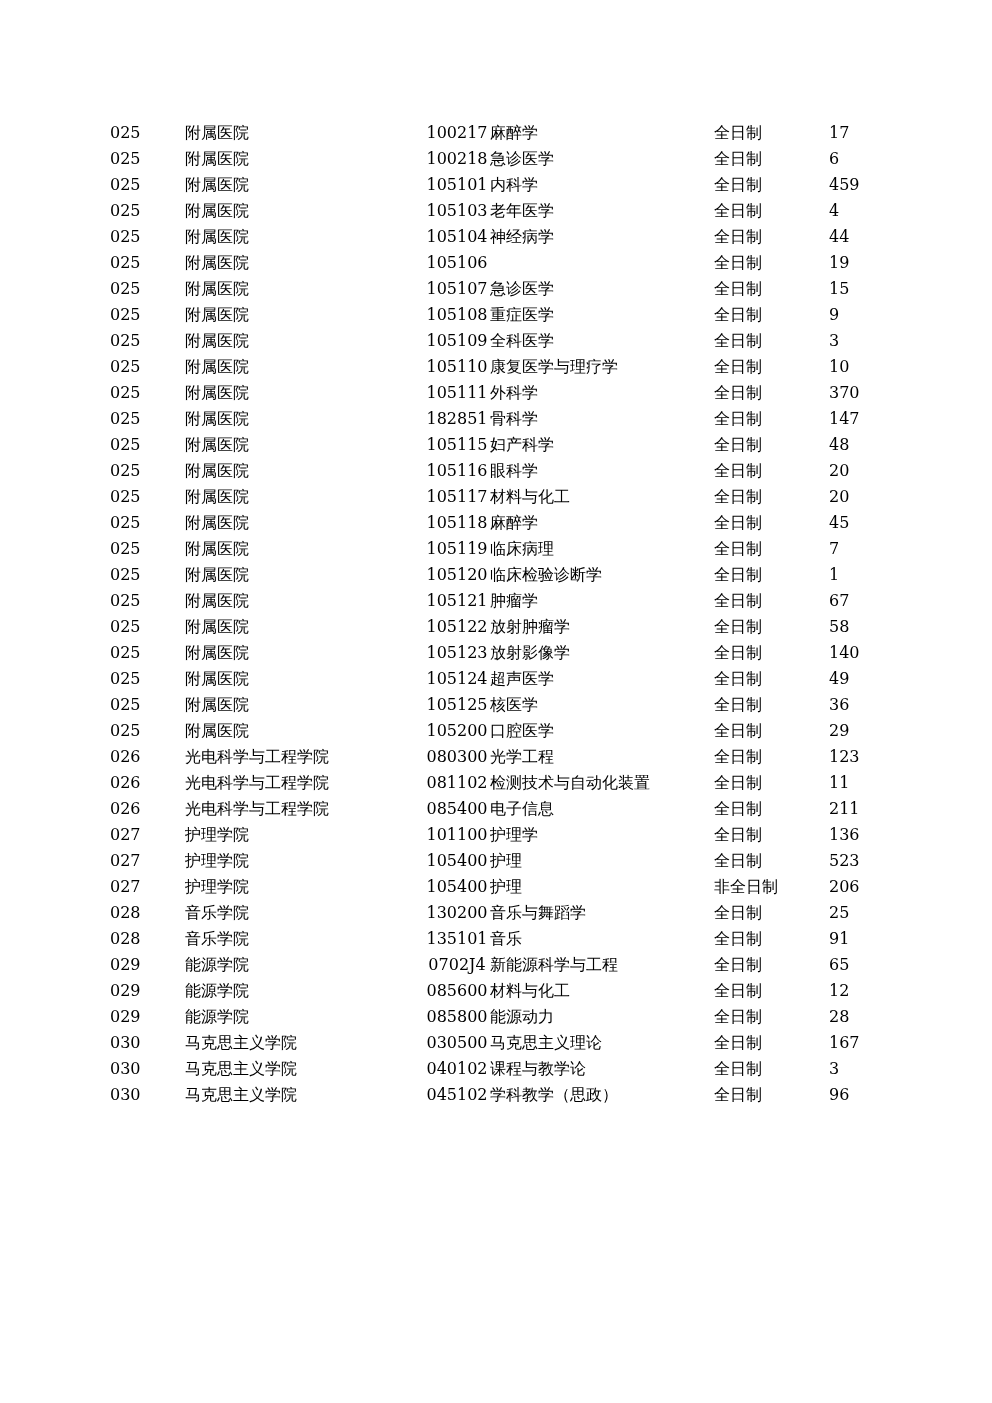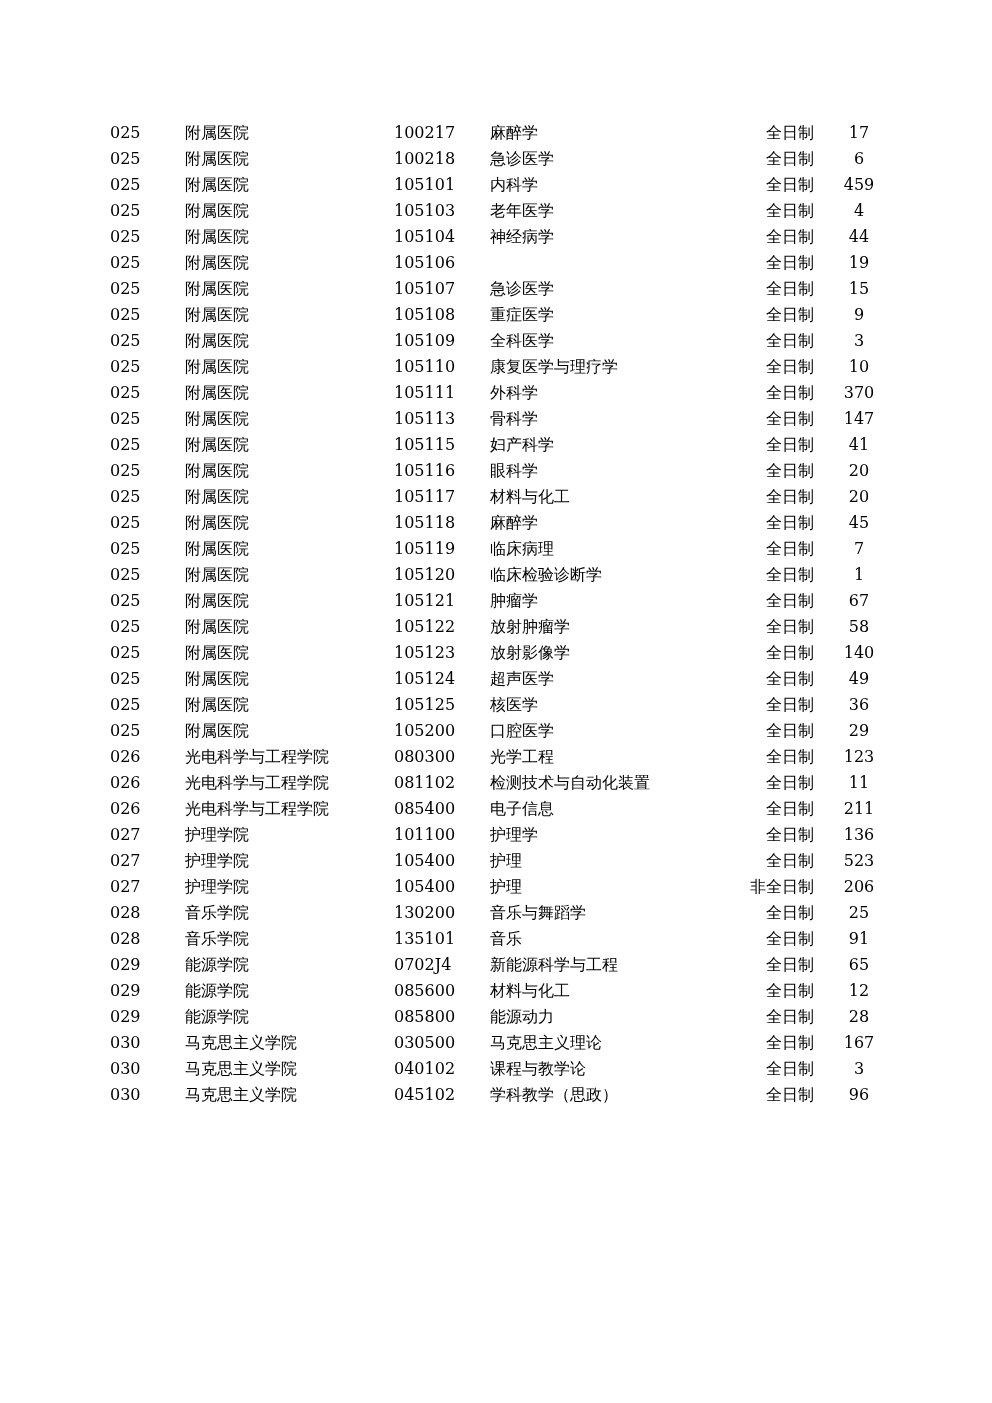--- a/index.html
+++ b/index.html
@@ -3,24 +3,24 @@
   <meta charset="utf-8">
   <style>
     html, body { margin: 0; padding: 0; background: #ffffff; }
     body { width: 992px; height: 1403px; position: relative; overflow: hidden;
            font-family: "DejaVu Serif", "Liberation Serif", serif; color: #000; }
     #table { position: absolute; left: 0; top: 120px; width: 992px; }
     .row { position: relative; height: 26px; font-size: 16px; line-height: 26px; }
     .row span { position: absolute; top: 0; white-space: nowrap; }
     .c1 { left: 110px; }
     .c2 { left: 185px; width: 200px; }
-    .c3 { left: 394px; width: 100px; text-align: left; }
+    .c3 { left: 407px; width: 100px; text-align: center; }
     .c4 { left: 490px; width: 240px; text-align: left; }
-    .c5 { left: 714px; width: 100px; text-align: right; }
-    .c6 { left: 829px; width: 60px; text-align: center; }
+    .c5 { left: 714px; width: 100px; text-align: left; }
+    .c6 { left: 829px; width: 60px; text-align: left; }
   </style>
 </head>
 <body>
 
 <div id="table">
     <div class="row">
       <span class="c1">025</span>
       <span class="c2">附属医院</span>
       <span class="c3">100217</span>
       <span class="c4">麻醉学</span>
@@ -102,32 +102,32 @@
       <span class="c1">025</span>
       <span class="c2">附属医院</span>
       <span class="c3">105111</span>
       <span class="c4">外科学</span>
       <span class="c5">全日制</span>
       <span class="c6">370</span>
     </div>
     <div class="row">
       <span class="c1">025</span>
       <span class="c2">附属医院</span>
-      <span class="c3">105113</span>
+      <span class="c3">182851</span>
       <span class="c4">骨科学</span>
       <span class="c5">全日制</span>
       <span class="c6">147</span>
     </div>
     <div class="row">
       <span class="c1">025</span>
       <span class="c2">附属医院</span>
       <span class="c3">105115</span>
       <span class="c4">妇产科学</span>
       <span class="c5">全日制</span>
-      <span class="c6">41</span>
+      <span class="c6">48</span>
     </div>
     <div class="row">
       <span class="c1">025</span>
       <span class="c2">附属医院</span>
       <span class="c3">105116</span>
       <span class="c4">眼科学</span>
       <span class="c5">全日制</span>
       <span class="c6">20</span>
     </div>
     <div class="row">

